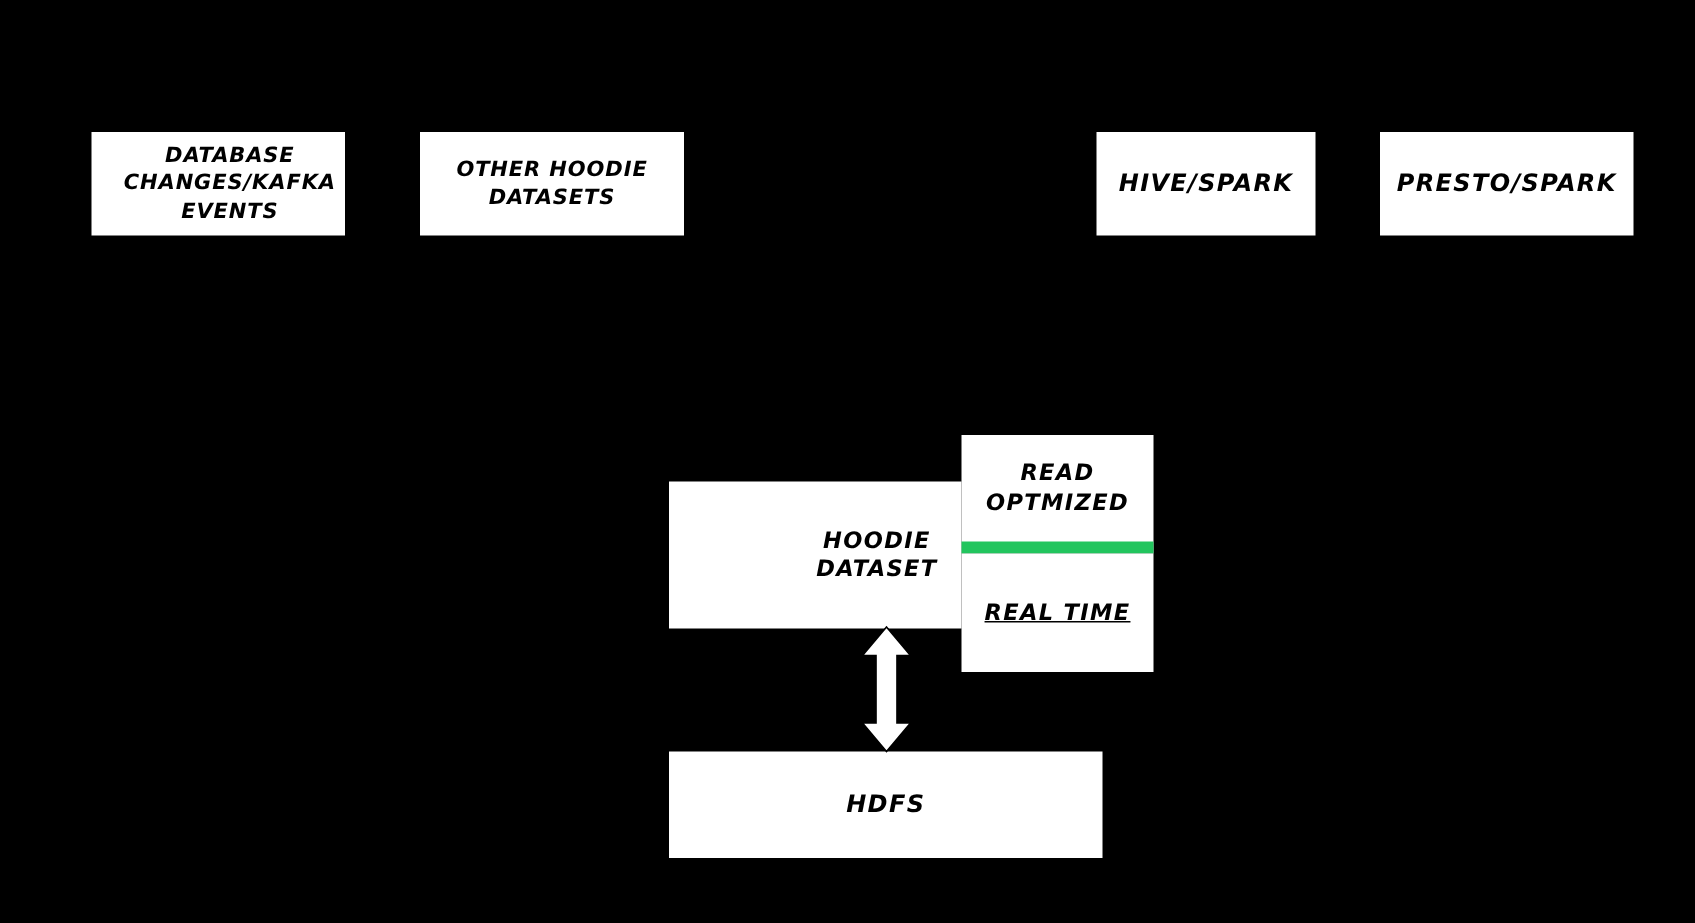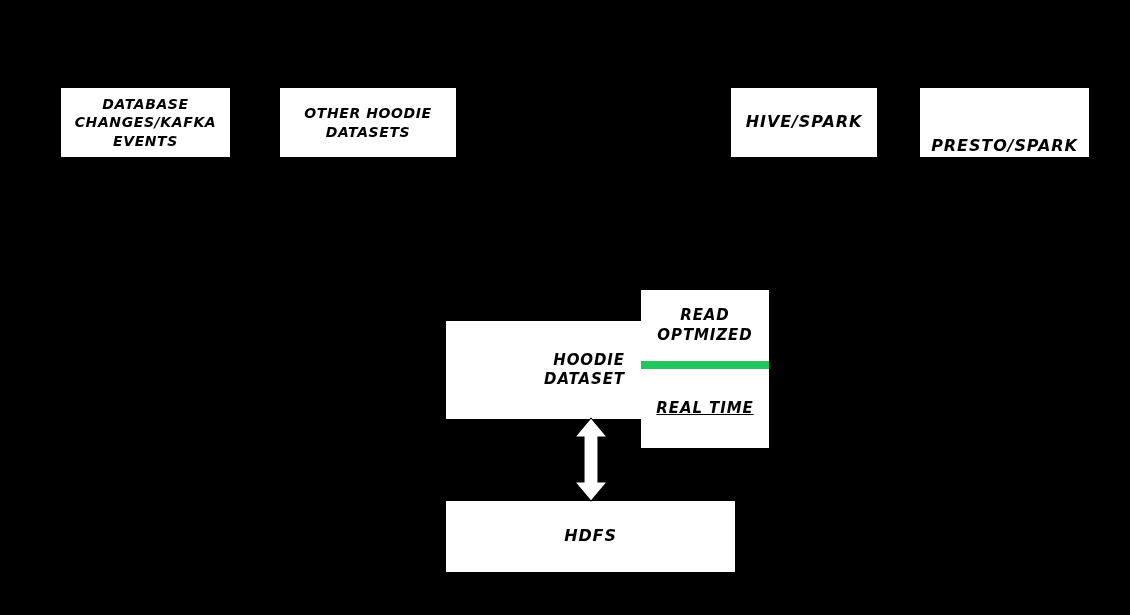--- a/index.html
+++ b/index.html
@@ -42,46 +42,46 @@
     display: block;
     white-space: pre-line;
     padding: 0 6px;
   }
 
   
   #node-database-changes {
     left: 61px;  top: 88px;  width: 169px; height: 69px;
     font-size: 14px;
     letter-spacing: 0.6px;
+    justify-content: flex-end;
   }
   #node-other-hoodie-datasets {
     left: 280px; top: 88px;  width: 176px; height: 69px;
     font-size: 14px;
     letter-spacing: 0.6px;
     align-items: center;
   }
   
   #node-hive-spark {
     left: 731px; top: 88px;  width: 146px; height: 69px;
     font-size: 16px;
   }
   #node-presto-spark {
     left: 920px; top: 88px;  width: 169px; height: 69px;
     font-size: 16px;
-    align-items: flex-end;
   }
 
   
   #node-hoodie-dataset {
     left: 446px; top: 321px; width: 195px; height: 98px;
     justify-content: flex-end;
     font-size: 15px;
   }
   #node-hoodie-dataset .label {
-    text-align: right;
+    text-align: center;
     padding-right: 16px;
   }
 
   
   #node-read-optimized {
     left: 641px; top: 290px; width: 128px; height: 79px;
     border-bottom: 8px solid #22c55e;
     font-size: 15px;
   }
   #node-real-time {

